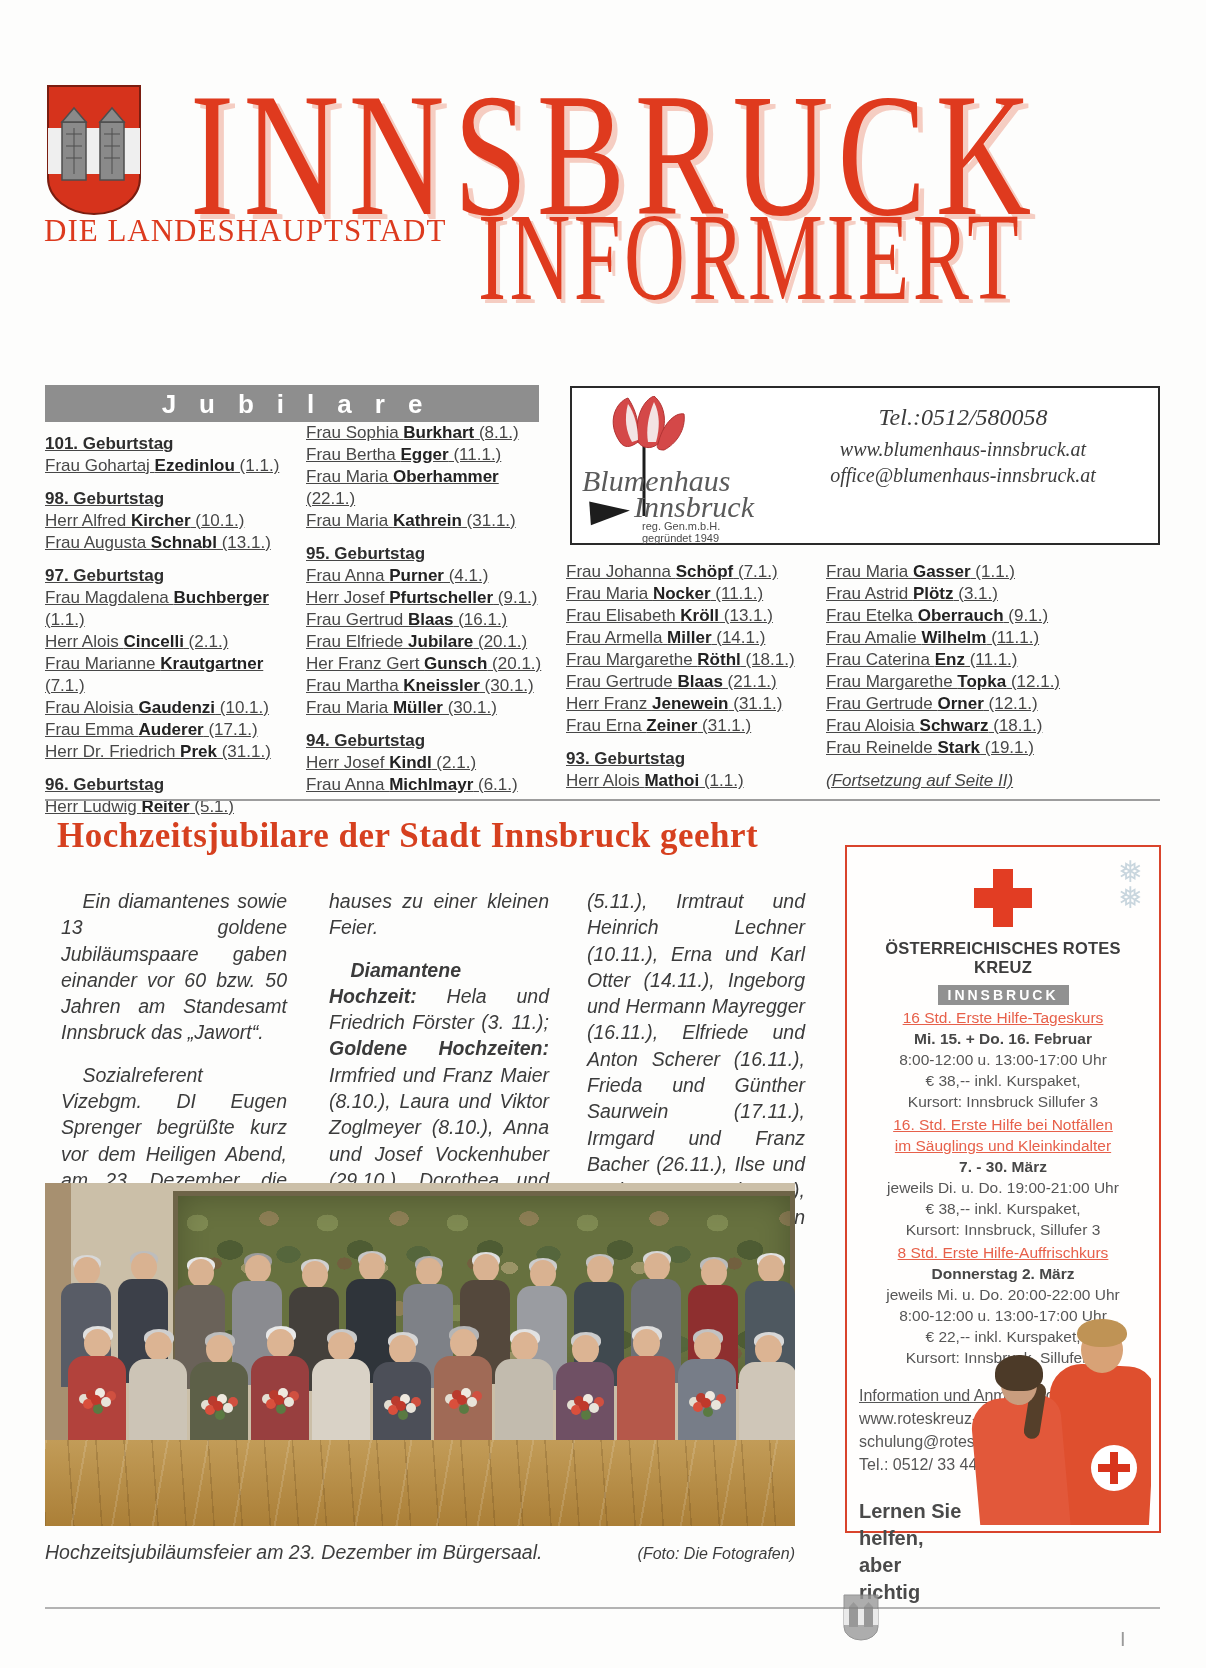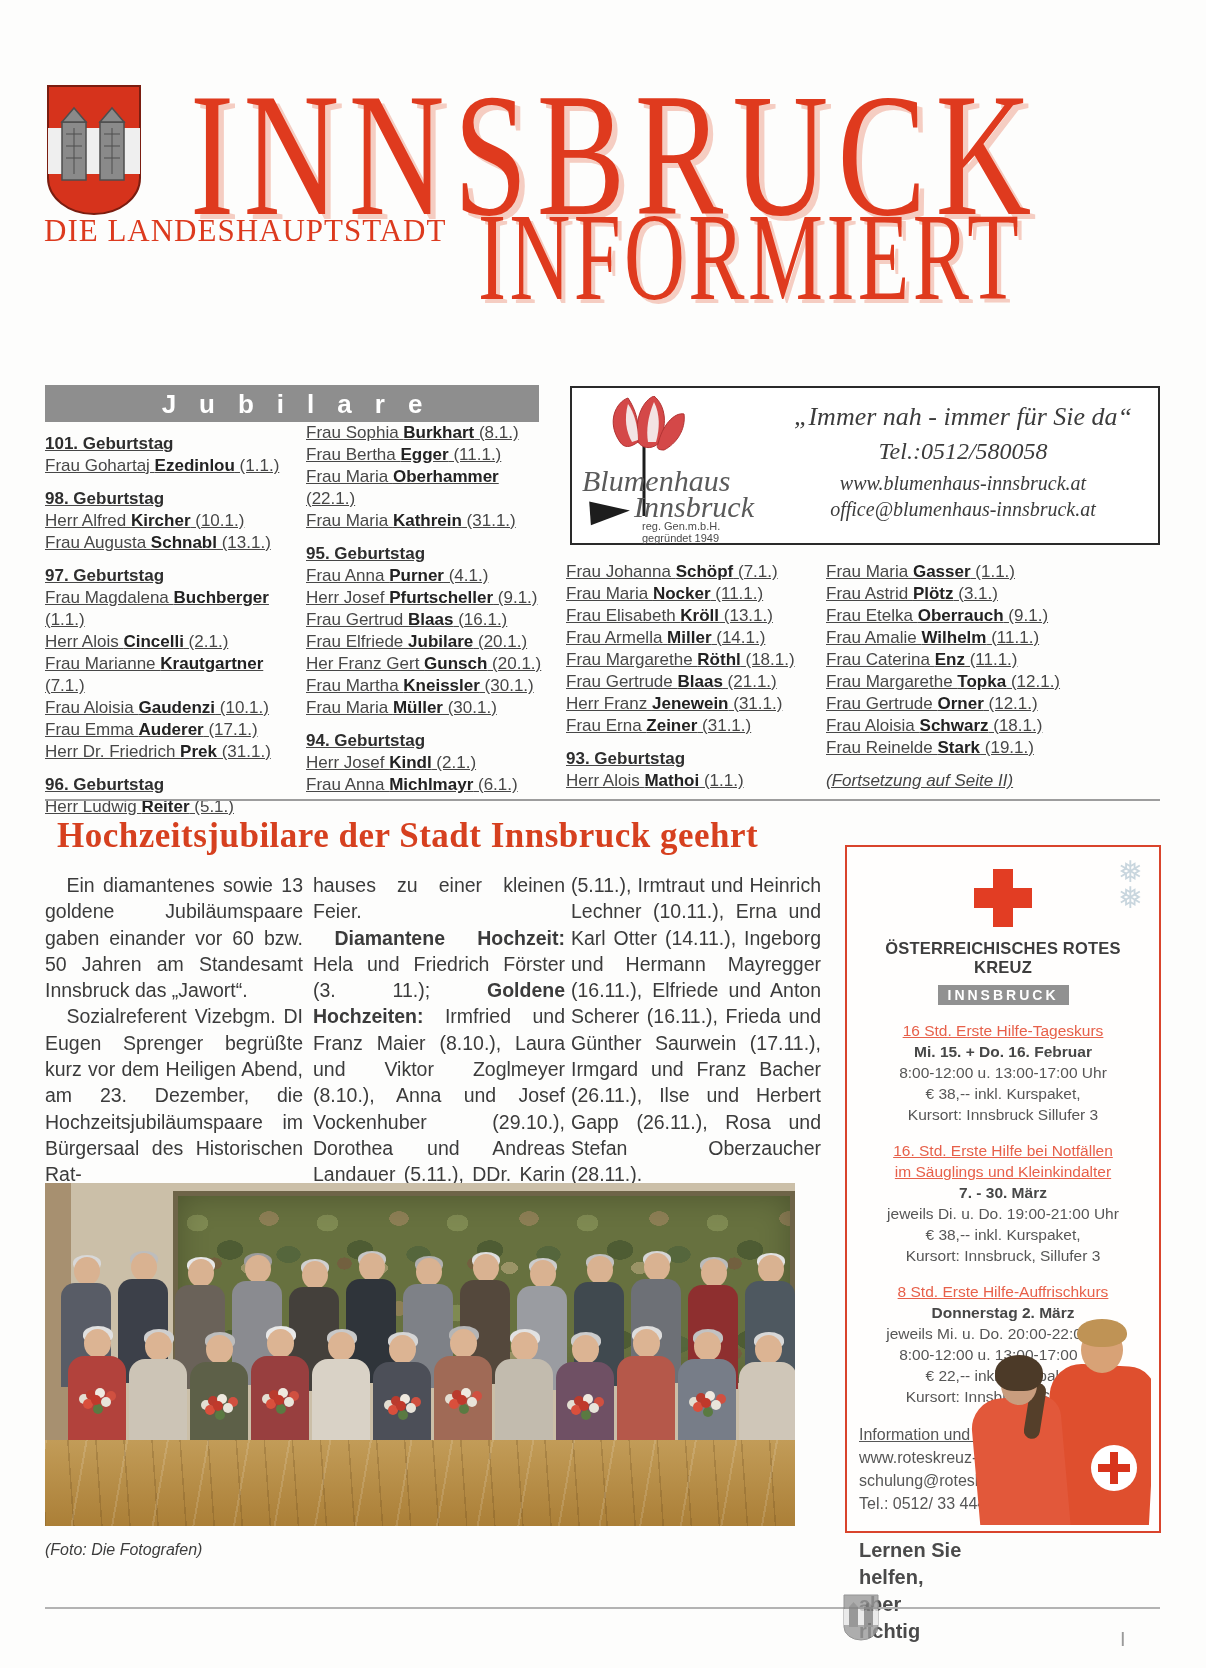--- a/index.html
+++ b/index.html
@@ -53,21 +53,21 @@
   .fl-web{font-size:20px;margin-top:7px;}
   .fl-mail{font-size:20px;margin-top:3px;}
   
   .rule-top{position:absolute;left:45px;top:799px;width:1115px;height:2px;background:#9d9d9d;}
   .rule-bottom{position:absolute;left:45px;top:1607px;width:1115px;height:2px;background:#b3b3b3;}
   
   .headline{position:absolute;left:57px;top:816px;font-family:"Liberation Serif",serif;
             font-weight:bold;font-size:35px;color:#d6401f;letter-spacing:0.5px;white-space:nowrap;}
   .art-col{position:absolute;top:872px;font-size:19.5px;line-height:26.3px;color:#3b3b3b;
            text-align:justify;}
-  .art-col p{margin:0;}
+  .art-col p{margin:16px;font-style:italic;}
   .art-col p.ind{text-indent:1.1em;}
   #art-col-0{left:45px;width:258px;}
   #art-col-1{left:313px;width:252px;}
   #art-col-2{left:571px;width:250px;}
   
   .photo{position:absolute;left:45px;top:1183px;width:750px;height:343px;background:#cbbfa8;overflow:hidden;}
   .ph-doorstrip{position:absolute;left:0;top:0;width:26px;height:75%;background:#a79070;}
   .tapestry{position:absolute;left:128px;top:8px;right:0;height:192px;background-color:#67713f;
     background-image:
       radial-gradient(18px 14px at 15% 30%, #7f8a52 0 60%, transparent 61%),
@@ -98,21 +98,21 @@
   
   .rc-ad{position:absolute;left:845px;top:845px;width:316px;height:688px;background:#fffefd;
          border:2px solid #d9442c;box-sizing:border-box;padding:10px 12px;text-align:center;}
   .rc-orn{position:absolute;top:12px;right:16px;color:#c9d6de;font-size:30px;line-height:26px;}
   .rc-cross{width:58px;height:58px;margin:12px auto 12px;position:relative;}
   .rc-cross::before{content:"";position:absolute;left:19px;top:0;width:20px;height:58px;background:#e23d23;}
   .rc-cross::after{content:"";position:absolute;left:0;top:19px;width:58px;height:20px;background:#e23d23;}
   .rc-org{font-weight:bold;font-size:16.5px;color:#3d3d3d;letter-spacing:0.2px;}
   .rc-badge{display:inline-block;background:#919191;color:#fff;font-weight:bold;font-size:14px;
             letter-spacing:3px;padding:2px 10px;margin-top:8px;}
-  .rc-course{margin-top:15px;}
+  .rc-course{margin-top:2px;}
   .rc-ct{color:#e7604a;font-size:15.5px;line-height:21px;text-decoration:underline;}
   .rc-cl{font-size:15.5px;line-height:21px;color:#565656;}
   .rc-cl.b{font-weight:bold;color:#474747;}
   .rc-info{margin-top:16px;text-align:left;font-size:16px;line-height:23px;color:#565656;}
   .rc-info .ih{text-decoration:underline;}
   .rc-slogan{margin-top:22px;text-align:left;font-weight:bold;font-size:20px;line-height:27px;color:#4a4a4a;}
   .rc-photo{position:absolute;right:8px;bottom:6px;width:180px;height:206px;overflow:hidden;}
   .rcp-jacket1{position:absolute;left:4px;top:78px;width:90px;height:132px;background:#e2583a;
                border-radius:30px 22px 0 0;transform:rotate(-5deg);}
   .rcp-head1{position:absolute;left:30px;top:46px;width:36px;height:40px;background:#c99d7e;border-radius:50%;}
@@ -238,21 +238,20 @@
       <path d="M54 6 C48 20 46 34 48 46 L56 46 C60 32 60 18 54 6 Z" fill="#f3e3e3"></path>
     </svg>
     <div class="fl-name1">Blumenhaus</div>
     <div class="fl-flag"></div>
     <div class="fl-name2">Innsbruck</div>
     <div class="fl-sub">
       <div>reg. Gen.m.b.H.</div>
       <div>gegründet 1949</div>
     </div>
     <div class="fl-right">
-      <div class="fl-slogan">„Immer nah - immer für Sie da“</div>
       <div class="fl-phone">Tel.:0512/580058</div>
       <div class="fl-web">www.blumenhaus-innsbruck.at</div>
       <div class="fl-mail">office@blumenhaus-innsbruck.at</div>
     </div>
   </div>
 
   <div class="rule-top"></div>
 
   <div class="headline">Hochzeitsjubilare der Stadt Innsbruck geehrt</div>
   <div class="art-col" id="art-col-0">
@@ -424,20 +423,21 @@
         <div class="leg" style="left: 725px; top: 270px; width: 14px; height: 48px;"></div>
         <div class="fig" style="left: 693px; top: 152px; width: 60px; height: 120px;">
           <div class="hair" style="left:16px;top:-3px;width:30px;height:17px;background:#d8d8d8"></div>
   <div class="head" style="left:17px;top:0;width:27px;height:29px;background:#dcb493"></div>
   <div class="body" style="left:1px;top:27px;width:58px;height:92px;background:#cfc6b8;border-radius:16px 16px 4px 4px"></div>
         </div>
       </div>
     <div class="ph-floor"></div>
   </div>
   <div class="caption-row">
+    <span class="caption">Hochzeitsjubiläumsfeier am 23. Dezember im Bürgersaal.</span>
     <span class="credit">(Foto: Die Fotografen)</span>
   </div>
 
   <div class="rc-ad">
     <div class="rc-orn">❅<br>❅</div>
     <div class="rc-cross"></div>
     <div class="rc-org">ÖSTERREICHISCHES ROTES KREUZ</div>
     <div><span class="rc-badge">INNSBRUCK</span></div>
     <div id="rc-courses">
         <div class="rc-course">

